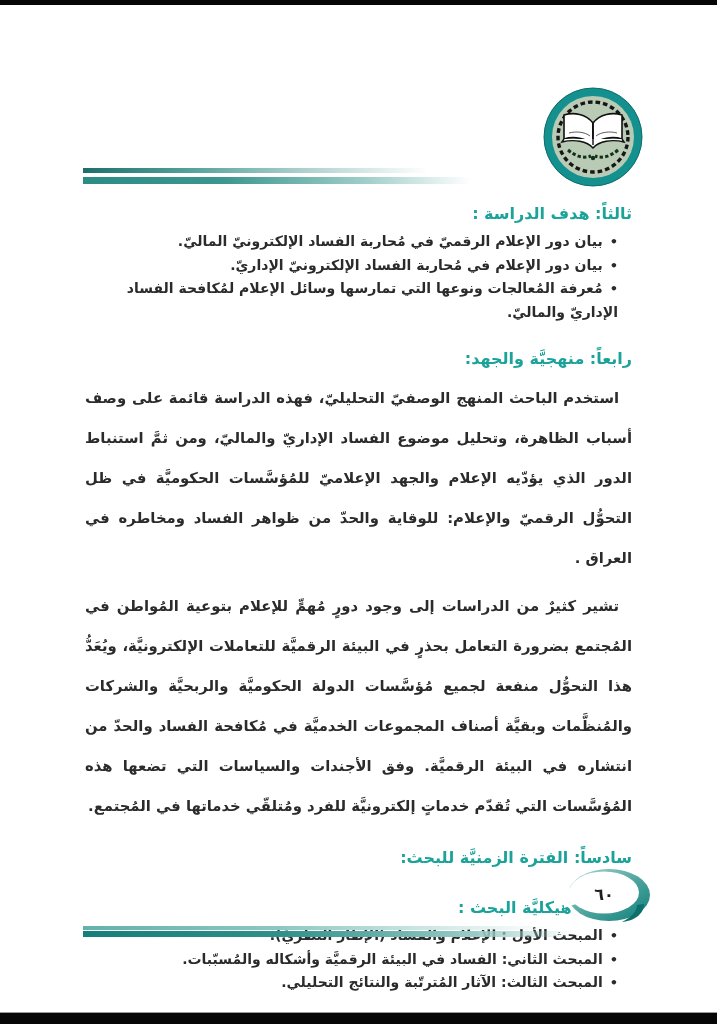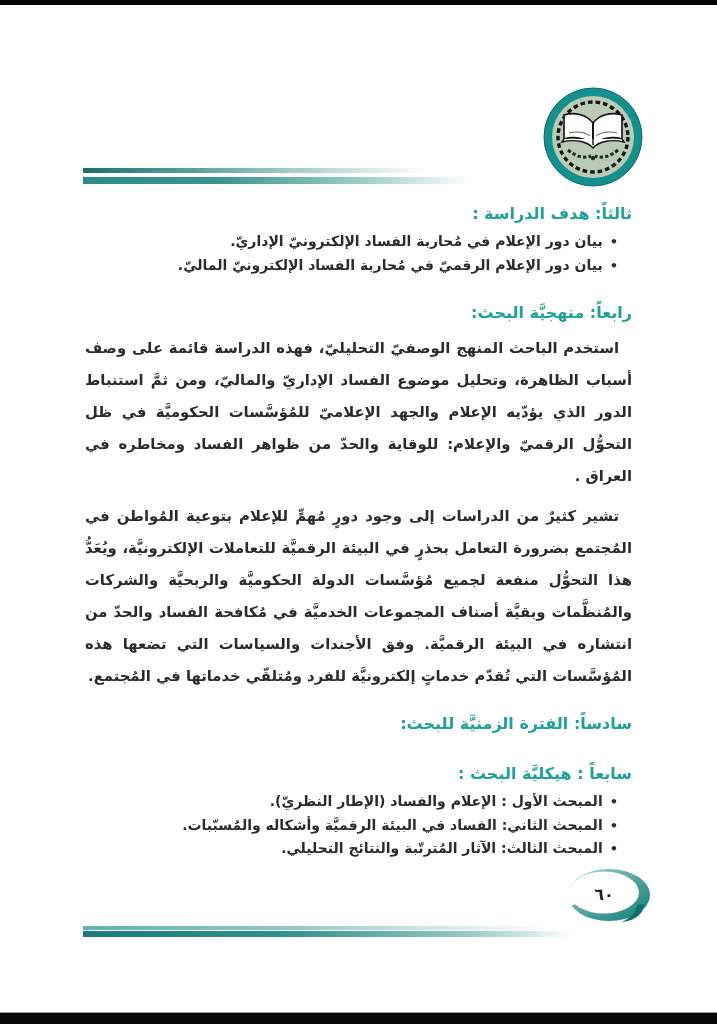--- a/index.html
+++ b/index.html
@@ -48,21 +48,21 @@
     text-align:right;
   }
   .bullets{list-style:none;margin:5px 14px 0 0;padding:0;}
   .bullets li{
     font-size:14px;line-height:22.5px;text-align:right;
   }
   .bullets li::before{content:"•";margin-left:7px;font-size:13px;}
   .para{
     margin:8px 0 0 0;
     font-size:14.8px;
-    line-height:32px;
+    line-height:40px;
     text-align:justify;
     text-align-last:right;
     text-indent:13px;
   }
   .mt-s2{margin-top:25px;}
   .mt-s3{margin-top:22px;}
   .mt-s4{margin-top:21px;text-align:right;}
   .mt-s5{margin-top:28px;}
 </style>
 </head>
@@ -90,25 +90,26 @@
     </svg>
   </div>
 
   <div class="hrule h1"></div>
   <div class="hrule h2"></div>
 
   <div class="content">
 
     <h3 class="sec-heading">ثالثاً: هدف الدراسة :</h3>
     <ul class="bullets">
+      <li>بيان دور الإعلام الرقميّ في مُحاربة الفساد الإلكترونيّ الماليّ.</li>
       <li>بيان دور الإعلام في مُحاربة الفساد الإلكترونيّ الإداريّ.</li>
-      <li>بيان دور الإعلام الرقميّ في مُحاربة الفساد الإلكترونيّ الماليّ.</li>
+      <li>مُعرفة المُعالجات ونوعها التي تمارسها وسائل الإعلام لمُكافحة الفساد الإداريّ والماليّ.</li>
     </ul>
 
-    <h3 class="sec-heading mt-s2">رابعاً: منهجيَّة البحث:</h3>
+    <h3 class="sec-heading mt-s2">رابعاً: منهجيَّة والجهد:</h3>
     <p class="para">استخدم الباحث المنهج الوصفيّ التحليليّ، فهذه الدراسة قائمة على وصف أسباب الظاهرة، وتحليل موضوع الفساد الإداريّ والماليّ، ومن ثمَّ استنباط الدور الذي يؤدّيه الإعلام والجهد الإعلاميّ للمُؤسَّسات الحكوميَّة في ظل التحوُّل الرقميّ والإعلام: للوقاية والحدّ من ظواهر الفساد ومخاطره في العراق .</p>
 
     <p class="para">تشير كثيرٌ من الدراسات إلى وجود دورٍ مُهمٍّ للإعلام بتوعية المُواطن في المُجتمع بضرورة التعامل بحذرٍ في البيئة الرقميَّة للتعاملات الإلكترونيَّة، ويُعَدُّ هذا التحوُّل منفعة لجميع مُؤسَّسات الدولة الحكوميَّة والربحيَّة والشركات والمُنظَّمات وبقيَّة أصناف المجموعات الخدميَّة في مُكافحة الفساد والحدّ من انتشاره في البيئة الرقميَّة. وفق الأجندات والسياسات التي تضعها هذه المُؤسَّسات التي تُقدّم خدماتٍ إلكترونيَّة للفرد ومُتلقّي خدماتها في المُجتمع.</p>
 
     <h3 class="sec-heading mt-s4">سادساً: الفترة الزمنيَّة للبحث:</h3>
 
     <h3 class="sec-heading mt-s5">سابعاً : هيكليَّة البحث :</h3>
     <ul class="bullets">
       <li>المبحث الأول : الإعلام والفساد (الإطار النظريّ).</li>
       <li>المبحث الثاني: الفساد في البيئة الرقميَّة وأشكاله والمُسبّبات.</li>

